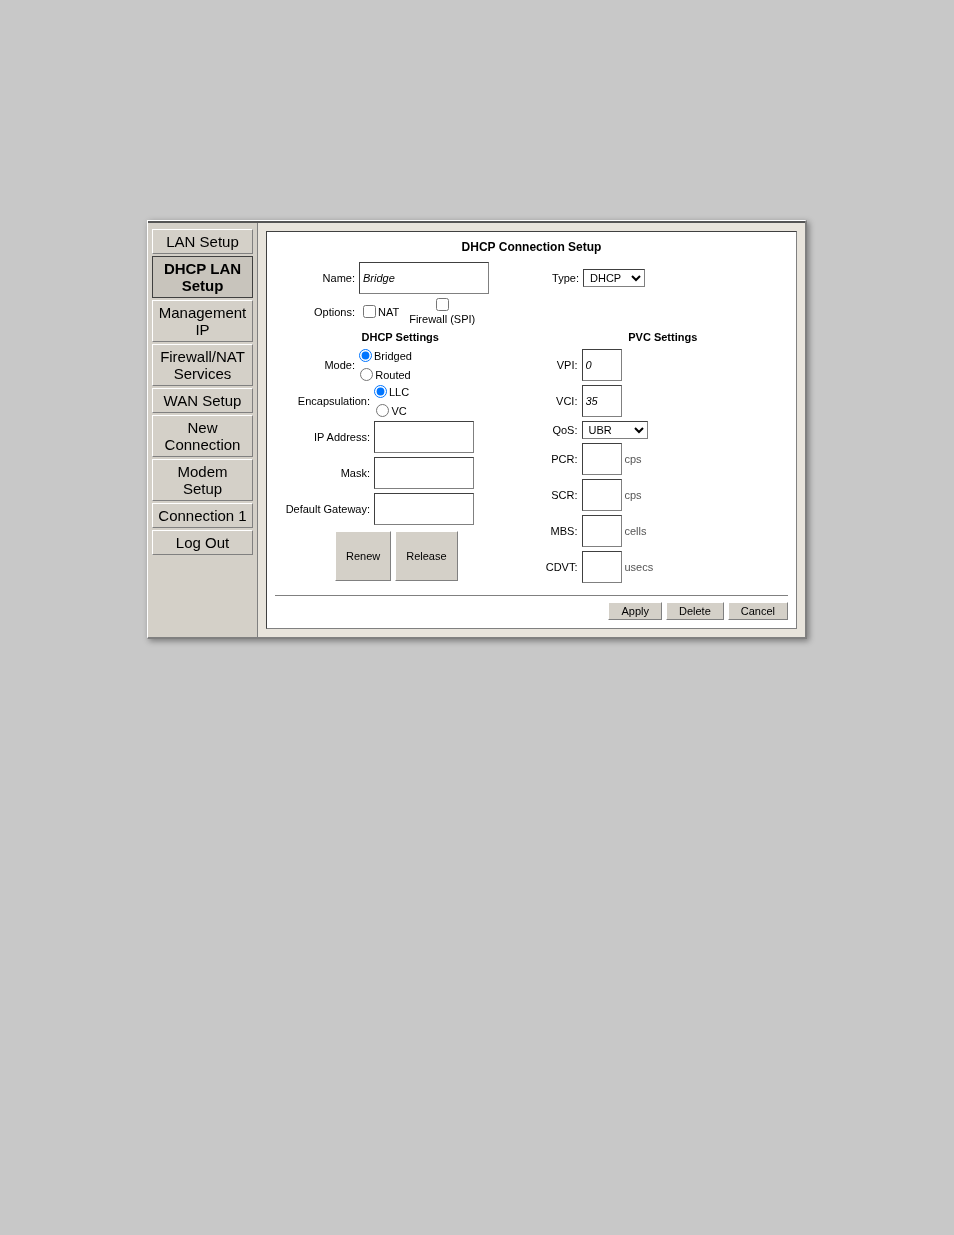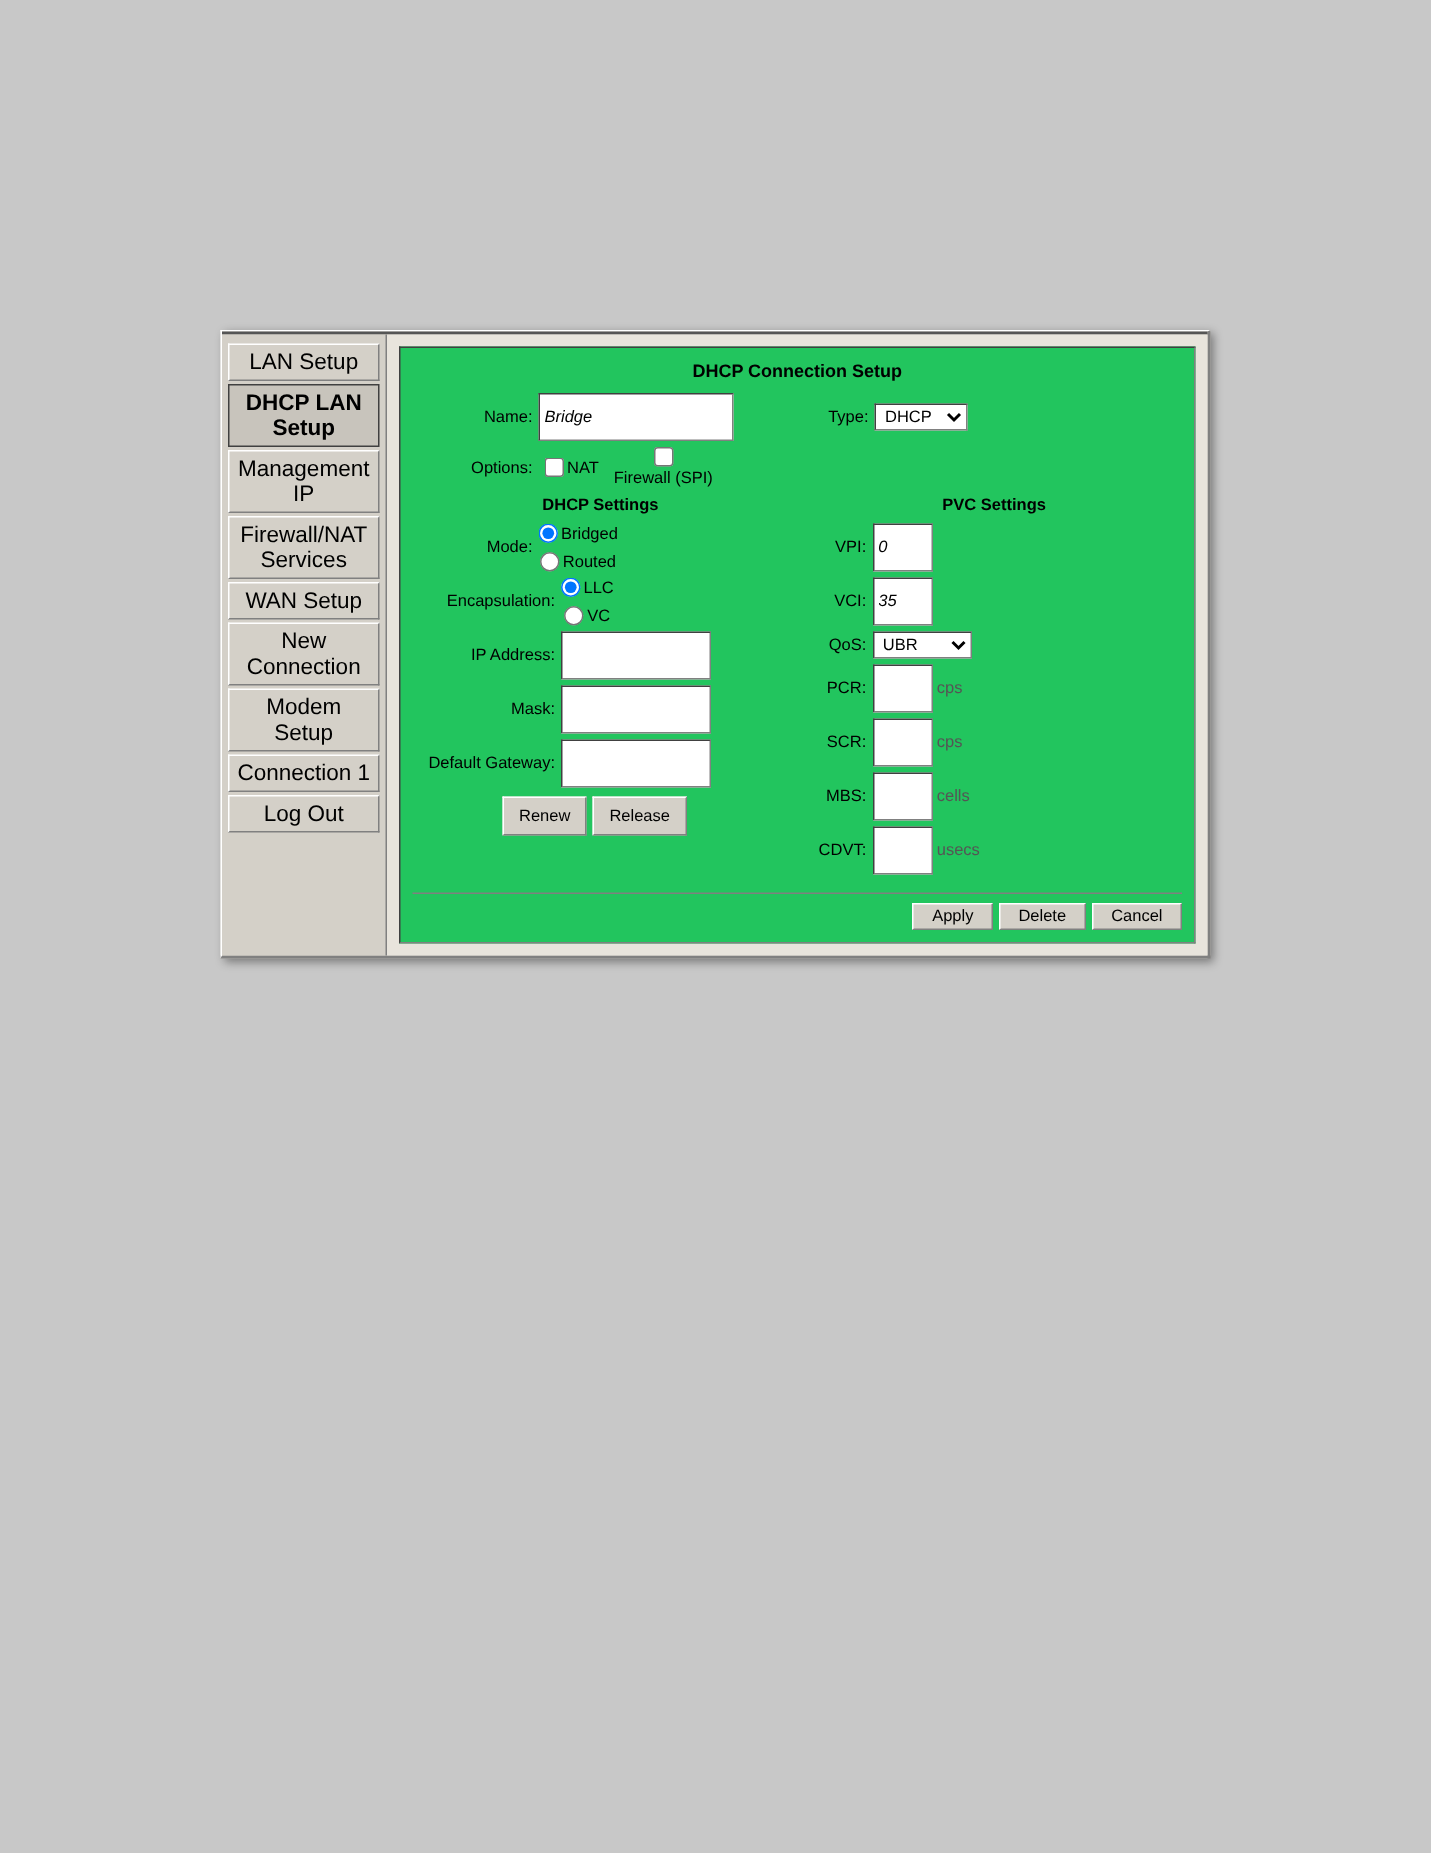--- a/index.html
+++ b/index.html
@@ -100,21 +100,21 @@
     }
 
     
     .content-panel {
       flex: 1;
       background: #e8e4dc;
       padding: 8px;
     }
 
     .panel-box {
-      background: #22c55e;
+      background: #ffffff;
       border: 1px solid #808080;
       border-top: 1px solid #404040;
       border-left: 1px solid #404040;
       padding: 8px;
     }
 
     .panel-title {
       text-align: center;
       font-weight: bold;
       font-size: 12px;
@@ -221,21 +221,21 @@
 
     .btn-row {
       display: flex;
       justify-content: flex-start;
       gap: 4px;
       margin-top: 6px;
       padding-left: 60px;
     }
 
     .action-btn {
-      padding: 6px 10px;
+      padding: 18px 10px;
       font-size: 11px;
       background: #d4d0c8;
       border: 1px solid #808080;
       border-top: 1px solid #ffffff;
       border-left: 1px solid #ffffff;
       cursor: pointer;
       color: #000;
     }
 
     .footer-btn-row {

